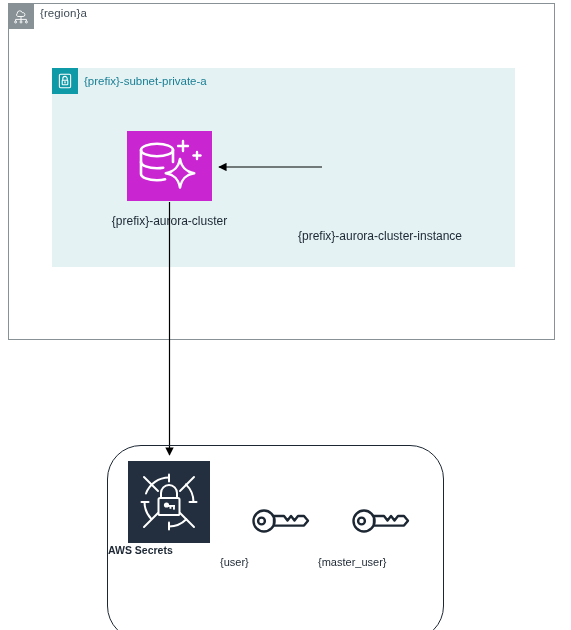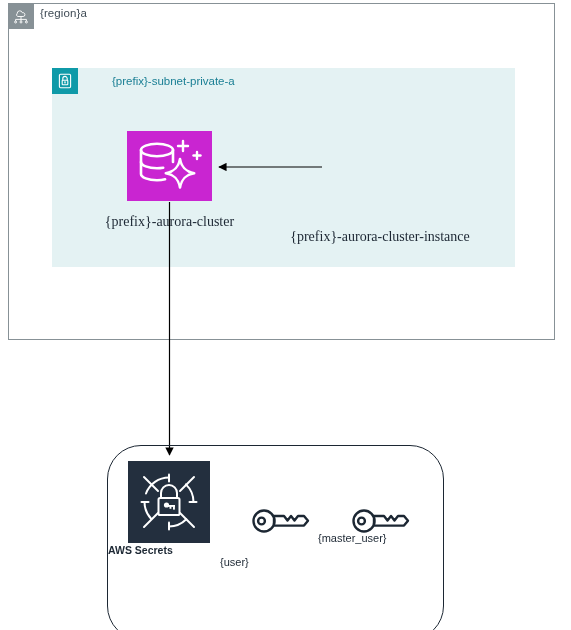--- a/index.html
+++ b/index.html
@@ -76,40 +76,38 @@
     justify-content: center;
     box-sizing: border-box;
   }
   .subnet-label {
     position: absolute;
     left: 84px;
     top: 75px;
     font-size: 11.5px;
     color: #1a7f94;
     white-space: nowrap;
-    margin-left: 28px;
   }
 
   
   .aurora-cluster-icon {
     position: absolute;
     left: 127px;
     top: 131px;
     width: 85px;
     height: 70px;
     background: #c925d1;
   }
   .node-label {
     position: absolute;
-    font-size: 14px;
+    font-size: 12px;
     color: #1c2733;
     text-align: center;
     white-space: nowrap;
     line-height: 13px;
-    font-family: Liberation Serif, serif;
   }
   .aurora-cluster-label {
     left: 57px;
     top: 215px;
     width: 225px;
   }
 
   
   .aurora-instance-icon {
     position: absolute;
@@ -166,21 +164,21 @@
   .key-master { left: 351px; top: 503px; }
 
   .key-label {
     position: absolute;
     font-size: 11px;
     color: #1c2733;
     text-align: left;
     white-space: nowrap;
   }
   .key-user-label { left: 220px; top: 556px; width: 120px; }
-  .key-master-label { left: 318px; top: 532px; width: 124px; }
+  .key-master-label { left: 318px; top: 556px; width: 124px; }
 
   svg { display: block; overflow: visible; }
 </style>
 </head>
 <body>
 
 <div id="canvas">
 
   <div class="region-box"></div>
 

